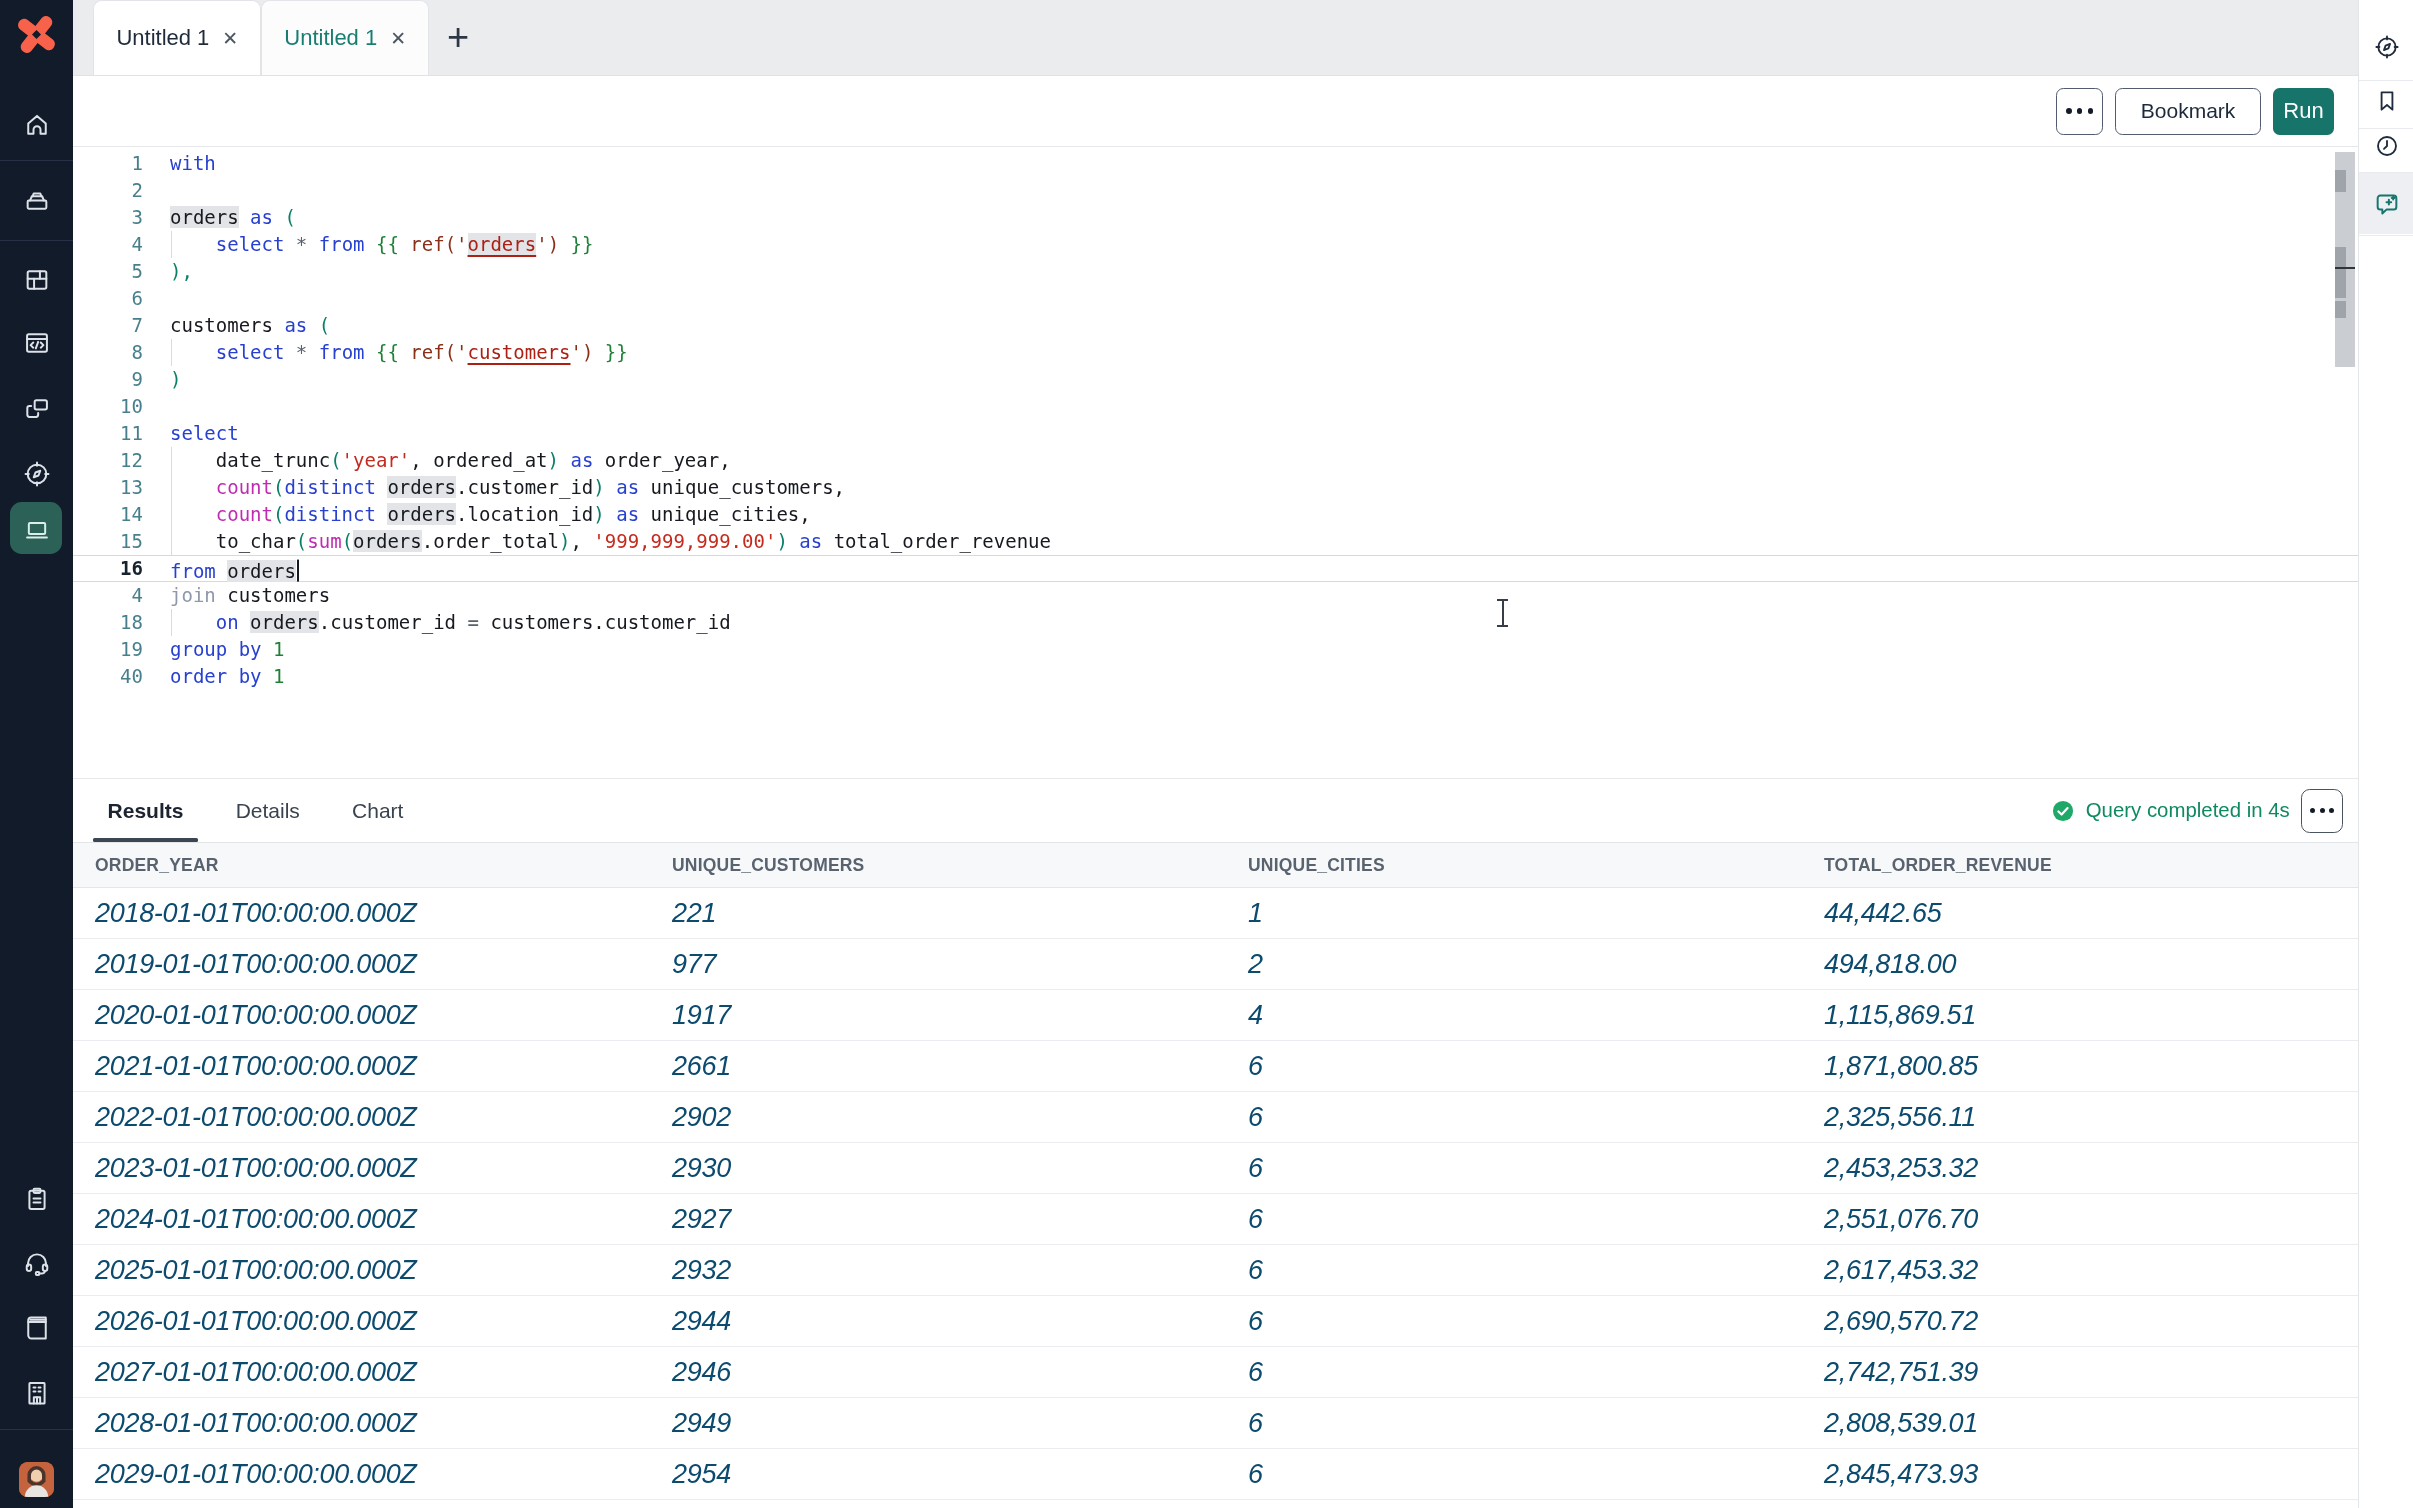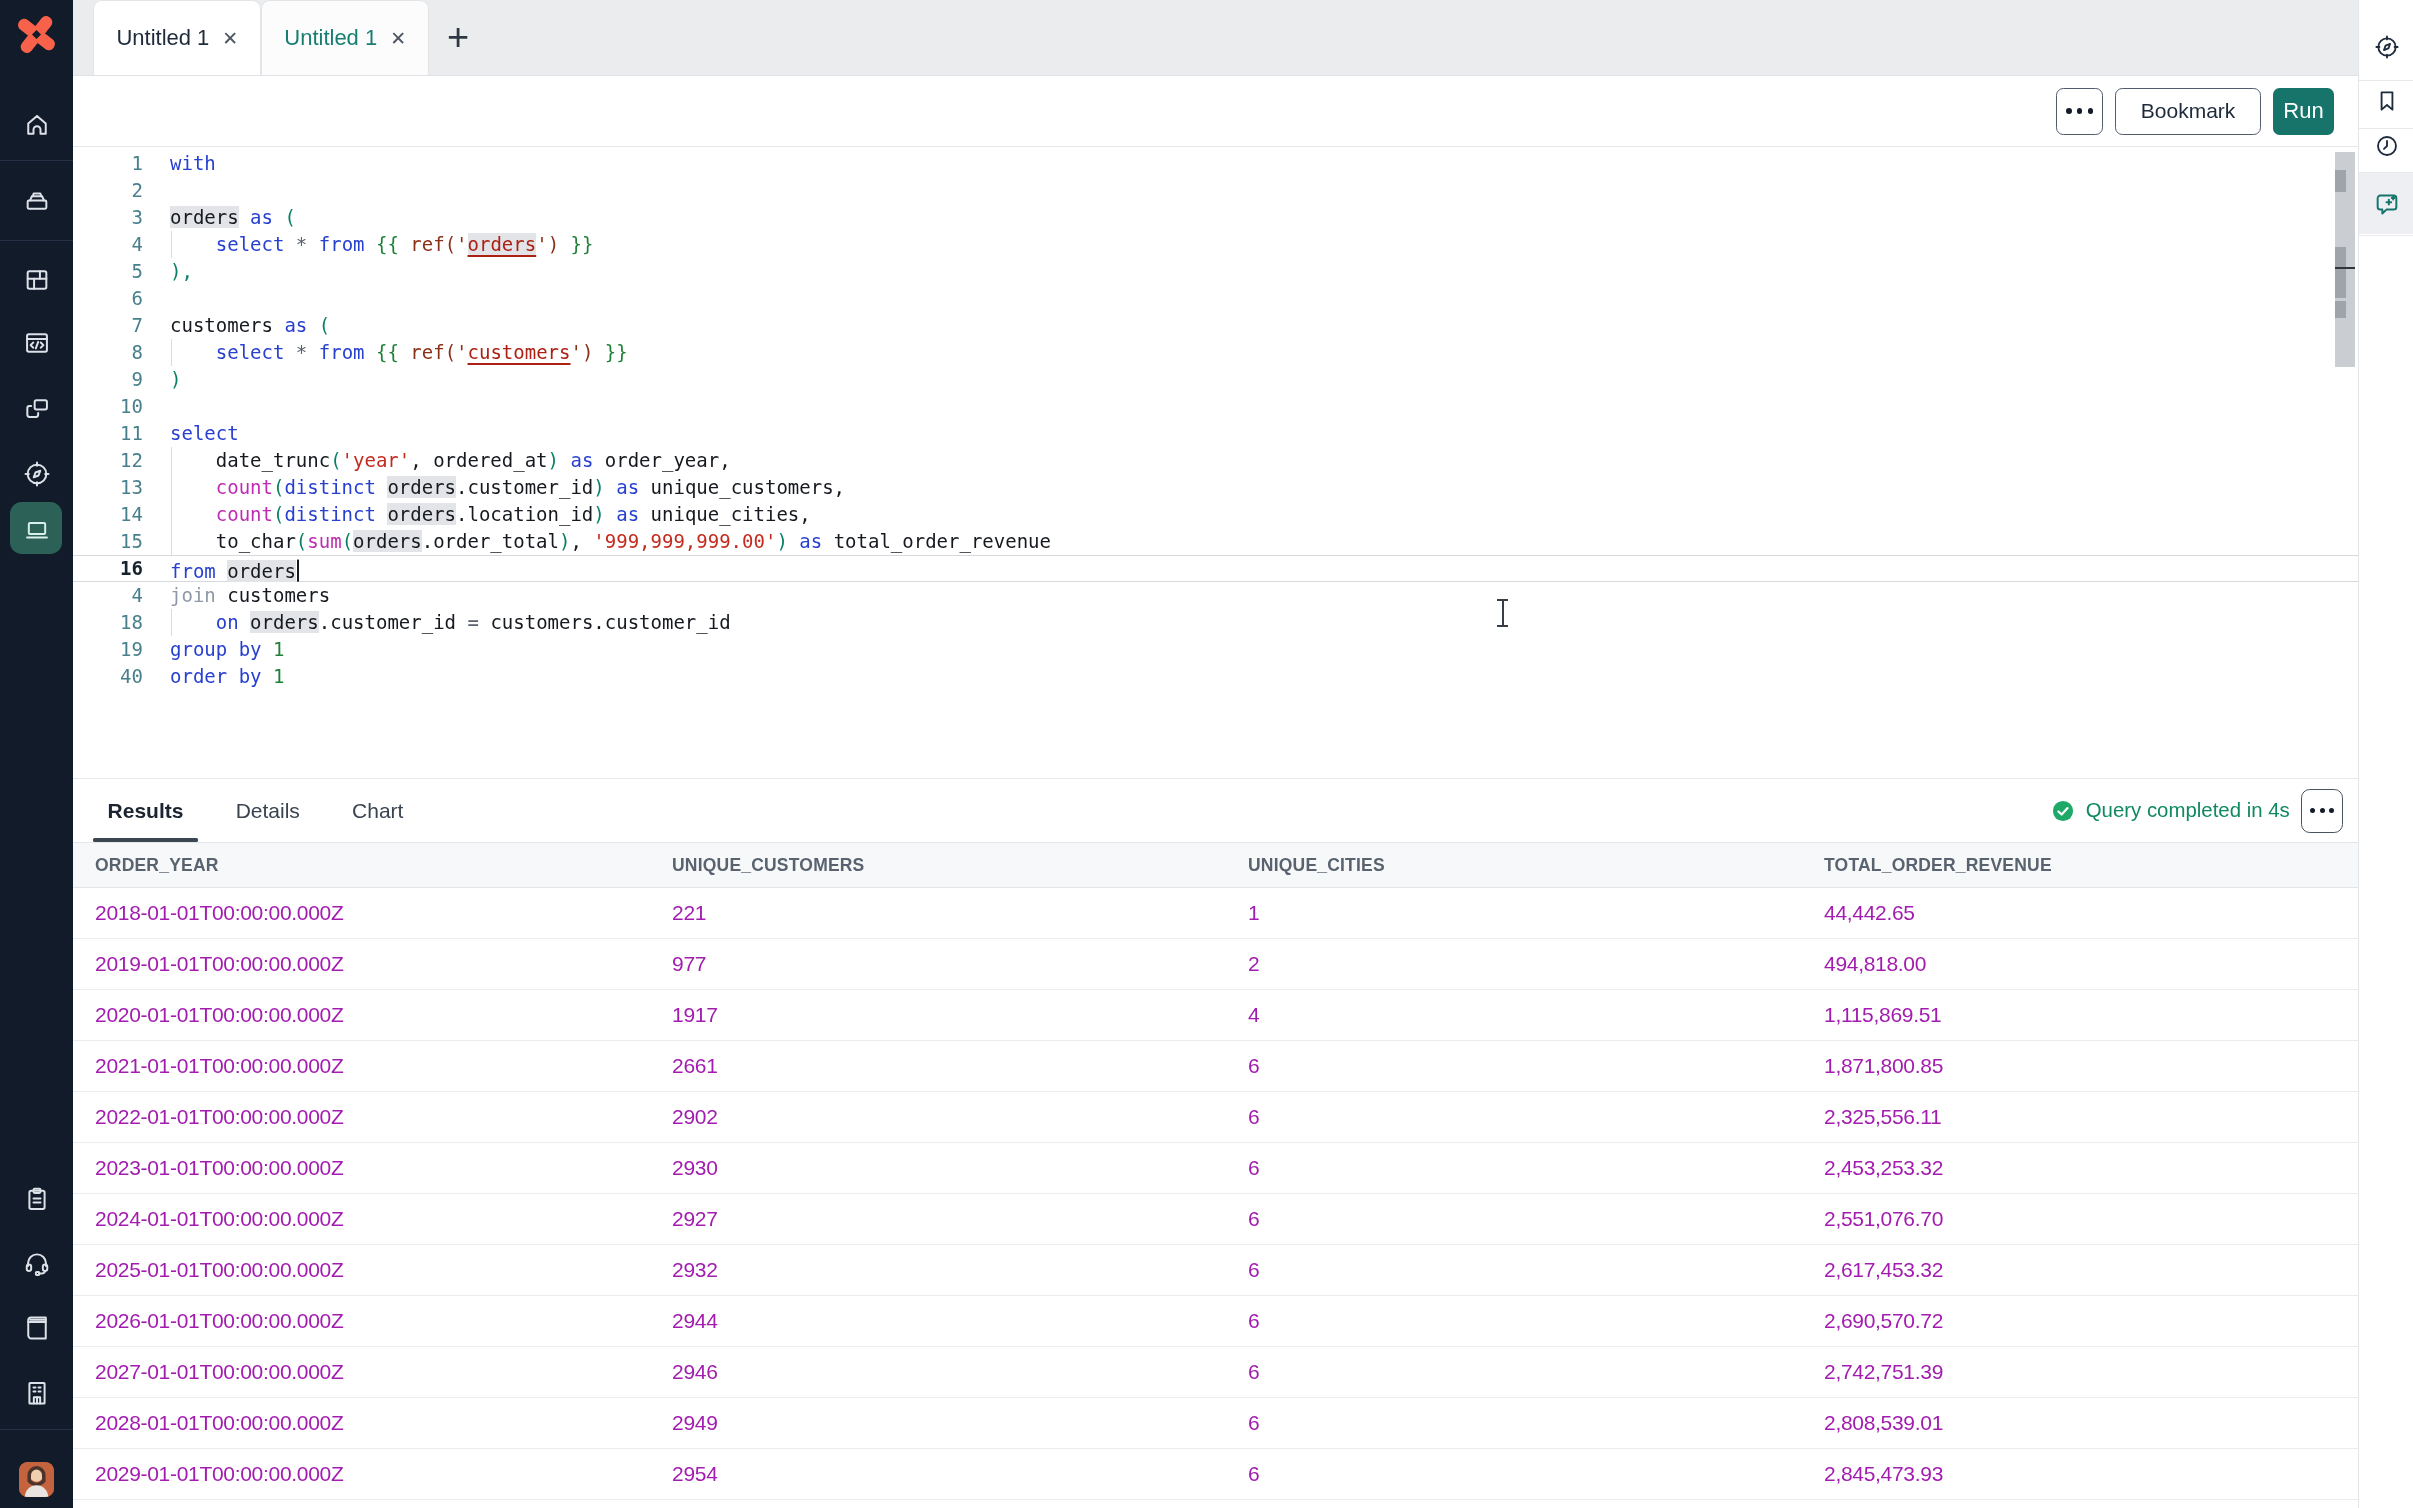--- a/index.html
+++ b/index.html
@@ -90,21 +90,21 @@
   .status-group { margin-left:auto; display:flex; align-items:center; gap:11.7px; padding-right:14.6px; }
   .status-icon { width:22px; height:22px; }
   .status-text { font-size:20.4px; color:#0f8a5f; }
   .btn-more-sm { width:42px; height:44px; border:1.5px solid #49545f; border-radius:8.7px; display:flex; align-items:center; justify-content:center; gap:4.4px; background:#fff; cursor:pointer; }
   .btn-more-sm .dot { width:5.1px; height:5.1px; }
 
   .grid-head { height:46px; background:#f7f8f9; border-top:0.7px solid #e3e6e9; border-bottom:0.7px solid #e3e6e9; display:grid; grid-template-columns:599px 576px 576px 1fr; align-items:center; }
   .grid-head .hcell { font-size:17.5px; font-weight:bold; color:#59636f; letter-spacing:0.2px; cursor:pointer; }
   .grid-head .hcell:first-child, .grid-row .cell:first-child { padding-left:22px; }
   .grid-row { height:51px; display:grid; grid-template-columns:599px 576px 576px 1fr; align-items:center; border-bottom:0.7px solid #eaecef; background:#fff; }
-  .grid-row .cell { font-size:21px; color:#a21caf; letter-spacing:-0.3px; cursor:default; }
+  .grid-row .cell { font-size:27px; color:#0c4a6e; letter-spacing:-0.3px; cursor:default;font-style:italic; }
 </style>
 </head>
 <body>
 
 <div class="root">
 
   <div class="left-sidebar">
     <div class="logo">
       <svg viewBox="0 0 48 48" width="45" height="45">
         <g fill="#f8614a">

